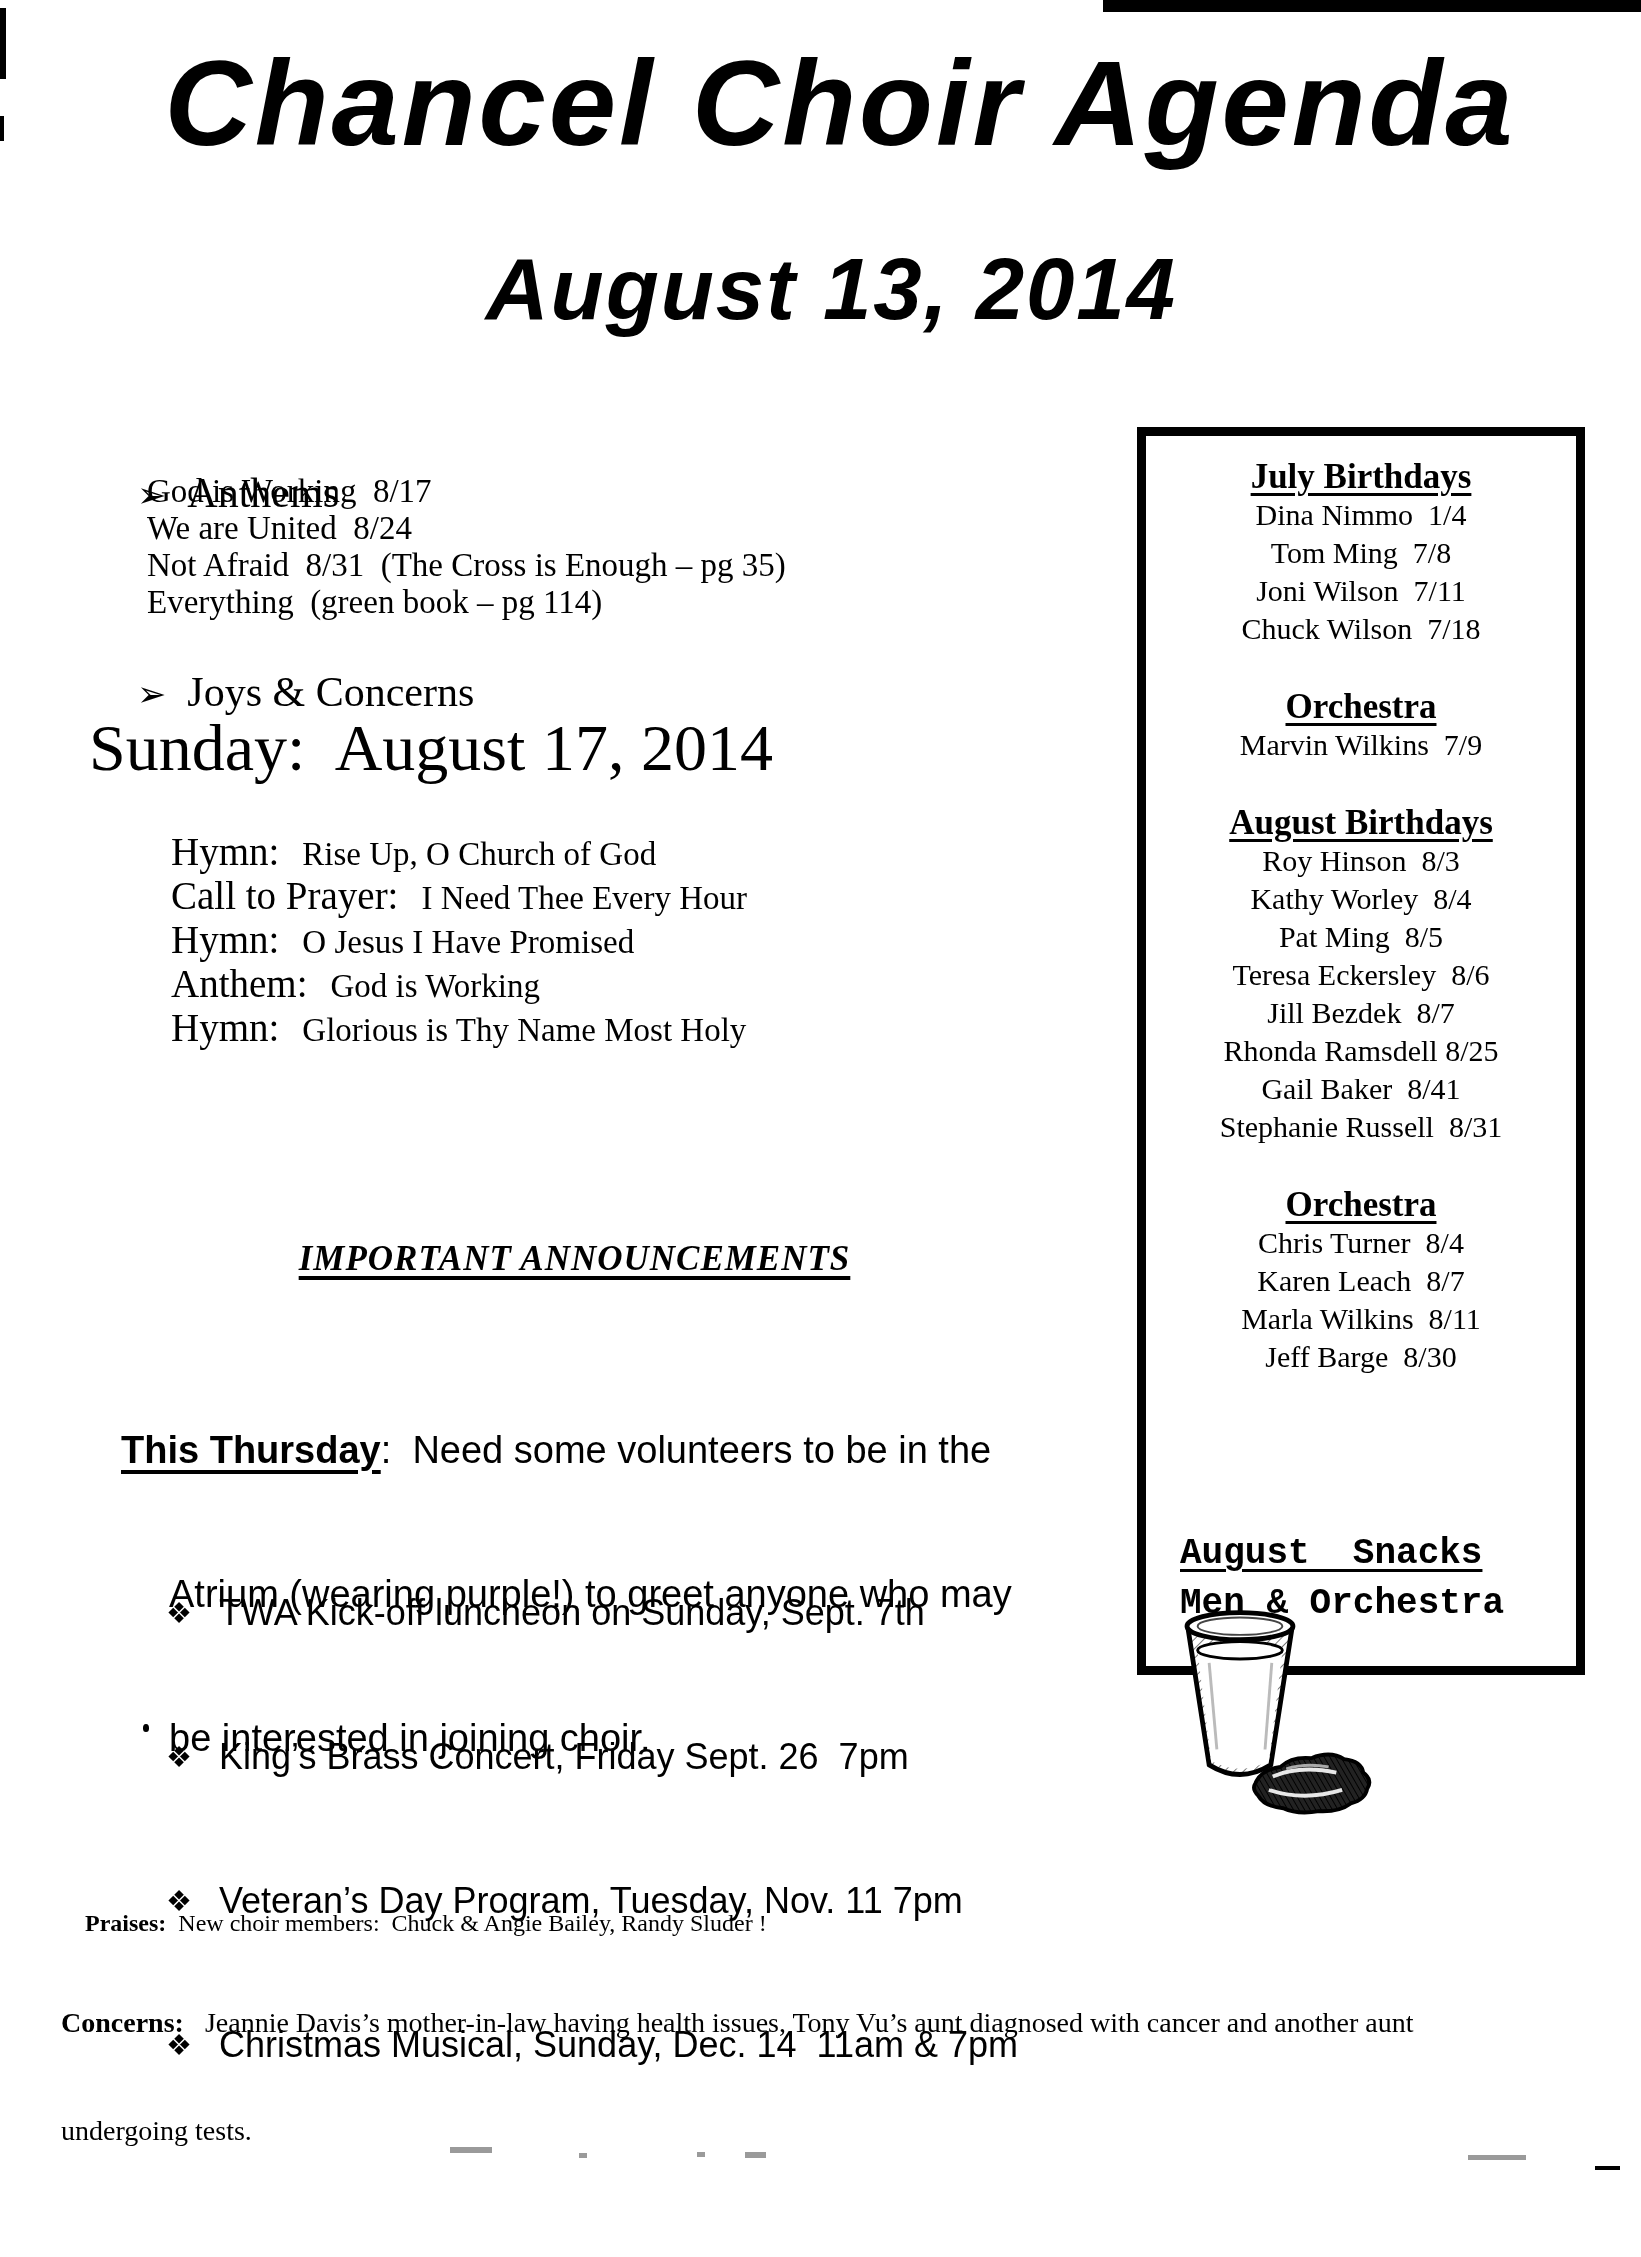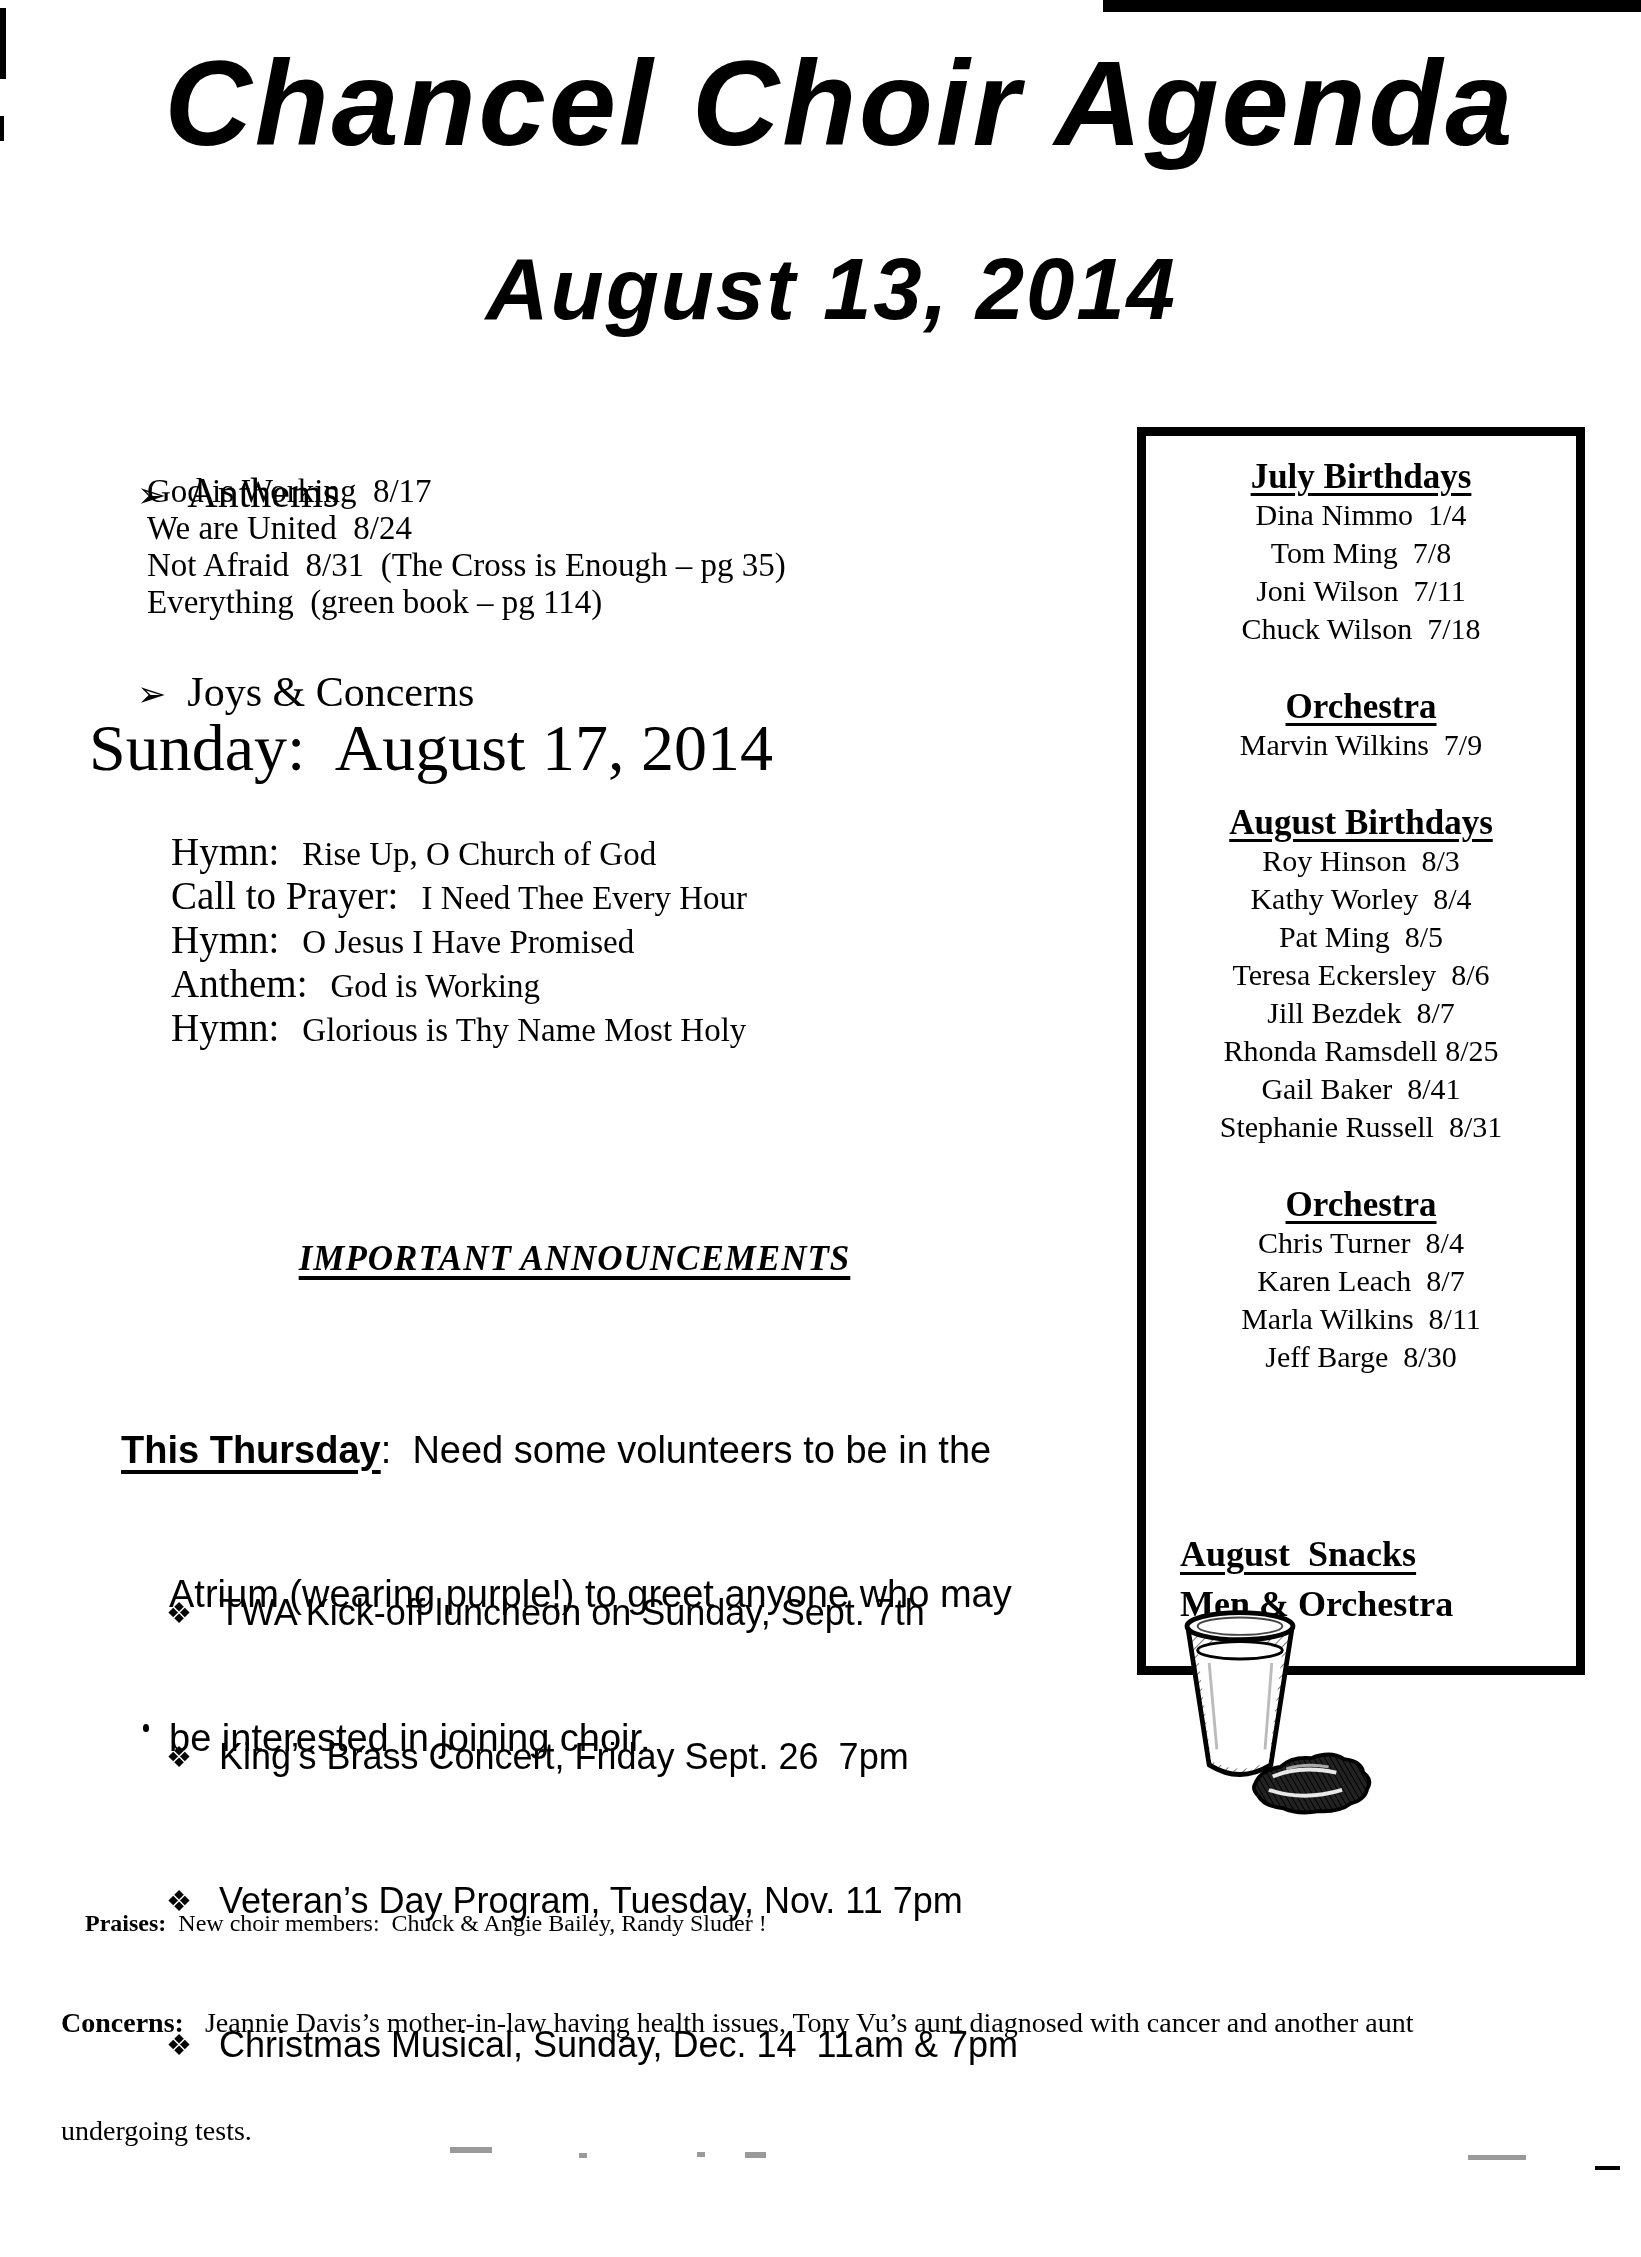--- a/index.html
+++ b/index.html
@@ -7,21 +7,21 @@
     position:relative;
     width:1641px;height:2257px;
     background:#ffffff;
     color:#000;
     overflow:hidden;
     margin:0 auto;
     font-family:"Liberation Serif", serif;
   }
   .serif{font-family:"Liberation Serif", serif;}
   .sans{font-family:"Liberation Sans", sans-serif;}
-  .rounded{font-family:Liberation Serif, serif;}
+  .rounded{font-family:Liberation Mono, monospace;}
   .pre{white-space:pre;}
   .abs{position:absolute;}
 
   
   .script{
     font-family:Liberation Sans, sans-serif;
     font-style:italic;font-weight:bold;
     white-space:pre;
   }
   .title-line{left:0;top:33px;width:1641px;text-align:center;font-size:121px;letter-spacing:2.9px;padding-left:39px;box-sizing:border-box;}

